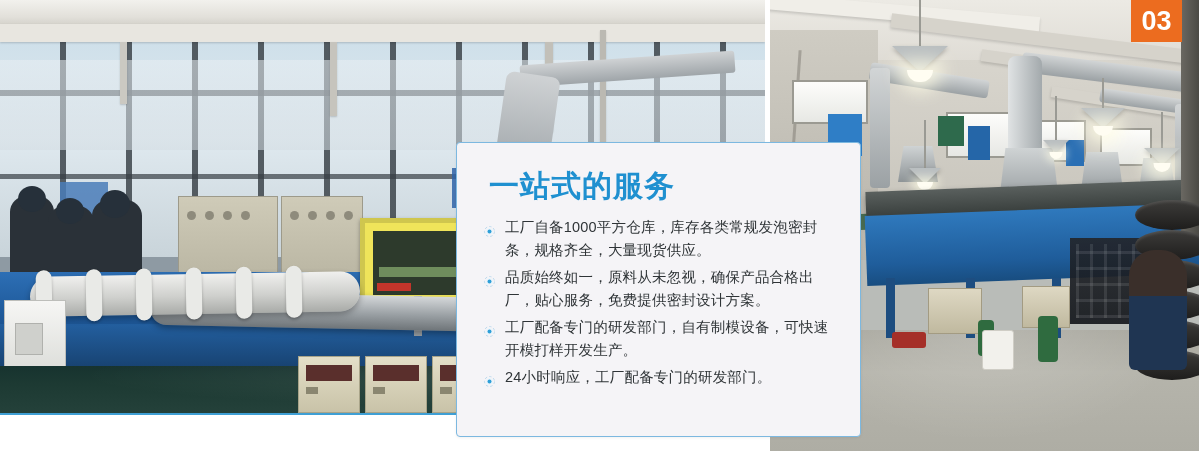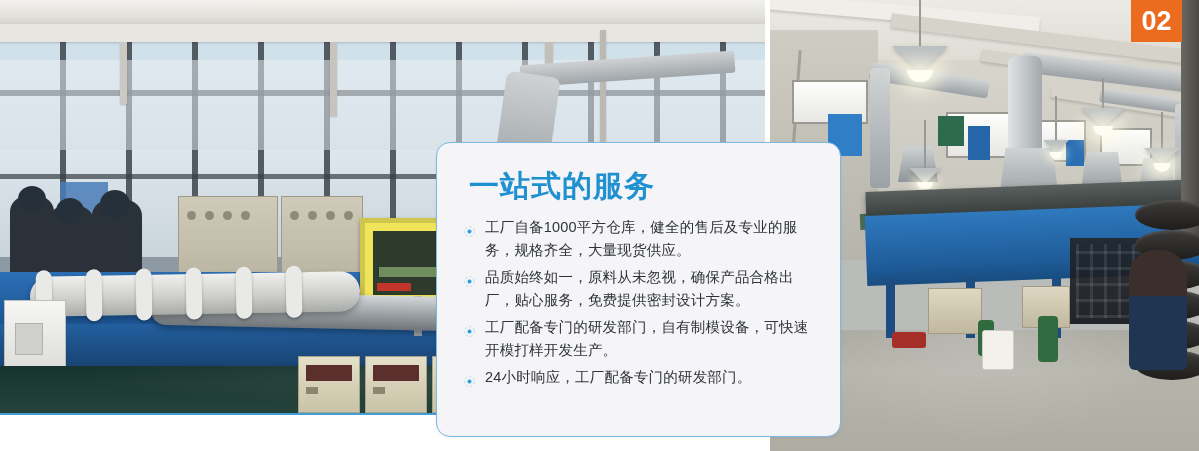--- a/index.html
+++ b/index.html
@@ -431,28 +431,28 @@
     display: flex;
     align-items: center;
     justify-content: center;
     letter-spacing: 0px;
     line-height: 1;
   }
 
   
   .card {
     position: absolute;
-    left: 436px;
+    left: 456px;
     top: 142px;
     width: 405px;
     height: 295px;
     box-sizing: border-box;
     background: #f5f4f7;
     border: 1px solid #7cb8e0;
-    border-radius: 14px;
+    border-radius: 4px;
     padding: 22px 26px 16px 26px;
     box-shadow: 0 1px 3px rgba(0,0,0,.06);
   }
   .card-title {
     color: #1f90d0;
     font-size: 30px;
     font-weight: bold;
     letter-spacing: 1px;
     margin: 4px 0 14px 6px;
     line-height: 1.1;
@@ -653,34 +653,34 @@
         <i></i>
         <i></i>
         <i></i>
         <i></i>
         <i></i>
         <i></i>
       </div>
     <div class="pr-worker"></div>
   </div>
 
-  <div class="badge">02</div>
+  <div class="badge">03</div>
 
   <div class="card">
     <div class="card-title">一站式的服务</div>
     <ul class="bullets">
       <li class="bullet">
         <span class="bullet-icon">
           <svg viewBox="0 0 26 26" width="13" height="13" aria-hidden="true">
             <circle cx="13" cy="13" r="10" fill="none" stroke="#bcd9ee" stroke-width="2" stroke-dasharray="5 4"></circle>
             <circle cx="13" cy="13" r="6.5" fill="#eaf4fb"></circle>
             <circle cx="13" cy="13" r="4" fill="#2f9fd8"></circle>
           </svg>
         </span>
-        <span>工厂自备1000平方仓库，健全的售后及专业的服务，规格齐全，大量现货供应。</span>
+        <span>工厂自备1000平方仓库，库存各类常规发泡密封条，规格齐全，大量现货供应。</span>
       </li>
       <li class="bullet">
         <span class="bullet-icon">
           <svg viewBox="0 0 26 26" width="13" height="13" aria-hidden="true">
             <circle cx="13" cy="13" r="10" fill="none" stroke="#bcd9ee" stroke-width="2" stroke-dasharray="5 4"></circle>
             <circle cx="13" cy="13" r="6.5" fill="#eaf4fb"></circle>
             <circle cx="13" cy="13" r="4" fill="#2f9fd8"></circle>
           </svg>
         </span>
         <span>品质始终如一，原料从未忽视，确保产品合格出厂，贴心服务，免费提供密封设计方案。</span>

